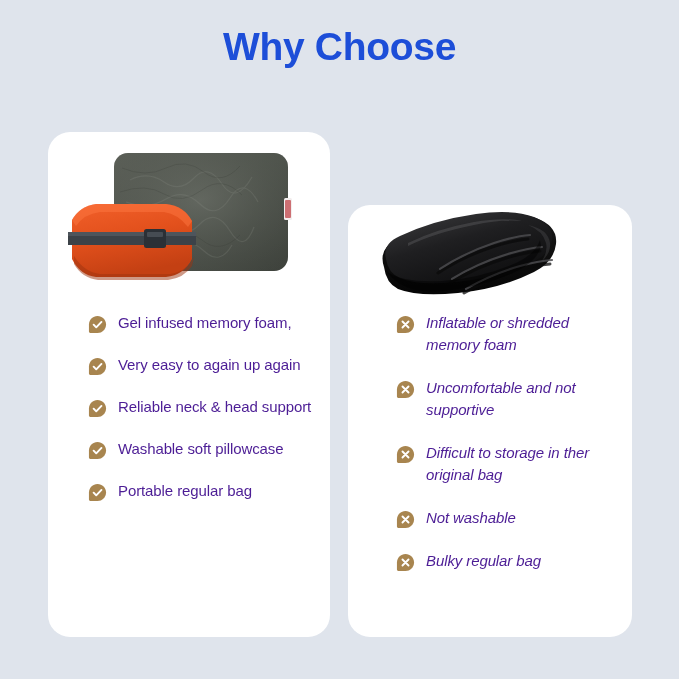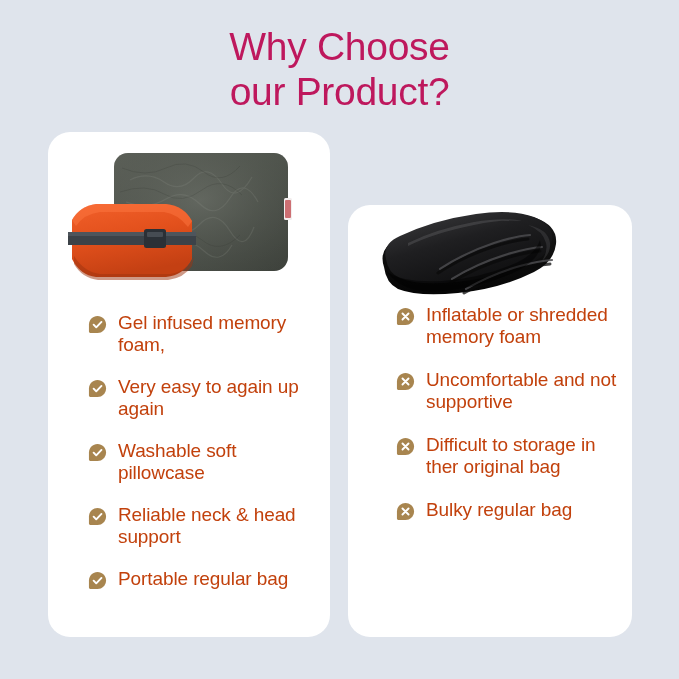--- a/index.html
+++ b/index.html
@@ -11,23 +11,23 @@
     position:relative;
   }
 
   
   .headline {
     position:absolute;
     top:24px; left:0; right:0;
     text-align:center;
     font-size:39px;
     line-height:45px;
-    font-weight:400;
+    font-weight:700;
     letter-spacing:-0.3px;
-    color:#be185d;
+    color:#1d4ed8;
   }
   .headline .l2 { display:block; }
 
   
   .card {
     position:absolute;
     background:#ffffff;
     border-radius:22px;
   }
   #card-left  { left:48px;  top:132px; width:282px; height:505px; }
@@ -35,52 +35,51 @@
 
   
   .photo { position:absolute; overflow:hidden; }
   #photo-left  { left:48px;  top:132px; width:282px; height:170px; }
   #photo-right { left:348px; top:205px; width:284px; height:110px; }
   .photo svg { display:block; }
 
   
   .list { position:absolute; }
   #list-left  { left:88px;  top:312px; width:230px; }
-  #list-right { left:396px; top:304px; width:228px; }
+  #list-right { left:396px; top:312px; width:228px;font-style:italic; }
 
   .item {
     display:flex;
     align-items:flex-start;
     margin-bottom:20px;
   }
   .badge {
     flex:0 0 auto;
     width:19px; height:19px;
     margin-top:3px;
     margin-right:11px;
     position:relative;
   }
   .badge svg { display:block; width:19px; height:19px; }
 
   .item-text {
-    font-size:19px;
+    font-size:15px;
     line-height:22px;
     font-weight:400;
-    color:#c2410c;
+    color:#4c1d95;
     letter-spacing:-0.1px;
   }
 
   #list-right .item { margin-bottom:21px; }
 </style>
 </head>
 <body>
 
 <h1 class="headline">
   <span class="l1">Why Choose</span>
-  <span class="l2">our Product?</span>
 </h1>
 
 <div class="card" id="card-left"></div>
 
 <div class="photo" id="photo-left">
   <svg width="282" height="170" viewBox="0 0 282 170">
     <defs>
       <linearGradient id="foamGrad" x1="0" y1="0" x2="1" y2="1">
         <stop offset="0%" stop-color="#62665e"></stop>
         <stop offset="45%" stop-color="#555a52"></stop>
@@ -149,30 +148,30 @@
     </span>
     <span class="item-text">Very easy to again up again</span>
   </div>
   <div class="item">
     <span class="badge">
       <svg viewBox="0 0 24 24">
           <path d="M12 1.2c6 0 10.8 4.8 10.8 10.8 0 6-4.8 10.8-10.8 10.8H3.2c-1.1 0-2-.9-2-2V12C1.2 6 6 1.2 12 1.2z" fill="#a8854f"></path>
           <path d="M7.1 12.2l3.3 3.4 6.6-6.9" fill="none" stroke="#fff" stroke-width="2.4" stroke-linecap="round" stroke-linejoin="round"></path>
         </svg>
     </span>
+    <span class="item-text">Reliable neck &amp; head support</span>
+  </div>
+  <div class="item">
+    <span class="badge">
+      <svg viewBox="0 0 24 24">
+          <path d="M12 1.2c6 0 10.8 4.8 10.8 10.8 0 6-4.8 10.8-10.8 10.8H3.2c-1.1 0-2-.9-2-2V12C1.2 6 6 1.2 12 1.2z" fill="#a8854f"></path>
+          <path d="M7.1 12.2l3.3 3.4 6.6-6.9" fill="none" stroke="#fff" stroke-width="2.4" stroke-linecap="round" stroke-linejoin="round"></path>
+        </svg>
+    </span>
     <span class="item-text">Washable soft pillowcase</span>
-  </div>
-  <div class="item">
-    <span class="badge">
-      <svg viewBox="0 0 24 24">
-          <path d="M12 1.2c6 0 10.8 4.8 10.8 10.8 0 6-4.8 10.8-10.8 10.8H3.2c-1.1 0-2-.9-2-2V12C1.2 6 6 1.2 12 1.2z" fill="#a8854f"></path>
-          <path d="M7.1 12.2l3.3 3.4 6.6-6.9" fill="none" stroke="#fff" stroke-width="2.4" stroke-linecap="round" stroke-linejoin="round"></path>
-        </svg>
-    </span>
-    <span class="item-text">Reliable neck &amp; head support</span>
   </div>
   <div class="item">
     <span class="badge">
       <svg viewBox="0 0 24 24">
           <path d="M12 1.2c6 0 10.8 4.8 10.8 10.8 0 6-4.8 10.8-10.8 10.8H3.2c-1.1 0-2-.9-2-2V12C1.2 6 6 1.2 12 1.2z" fill="#a8854f"></path>
           <path d="M7.1 12.2l3.3 3.4 6.6-6.9" fill="none" stroke="#fff" stroke-width="2.4" stroke-linecap="round" stroke-linejoin="round"></path>
         </svg>
     </span>
     <span class="item-text">Portable regular bag</span>
   </div>
@@ -246,15 +245,24 @@
     </span>
     <span class="item-text">Difficult to storage in ther original bag</span>
   </div>
   <div class="item">
     <span class="badge">
       <svg viewBox="0 0 24 24">
           <path d="M12 1.2c6 0 10.8 4.8 10.8 10.8 0 6-4.8 10.8-10.8 10.8H3.2c-1.1 0-2-.9-2-2V12C1.2 6 6 1.2 12 1.2z" fill="#a8854f"></path>
           <path d="M8.2 8.2l7.6 7.6M15.8 8.2l-7.6 7.6" fill="none" stroke="#fff" stroke-width="2.4" stroke-linecap="round"></path>
         </svg>
     </span>
+    <span class="item-text">Not washable</span>
+  </div>
+  <div class="item">
+    <span class="badge">
+      <svg viewBox="0 0 24 24">
+          <path d="M12 1.2c6 0 10.8 4.8 10.8 10.8 0 6-4.8 10.8-10.8 10.8H3.2c-1.1 0-2-.9-2-2V12C1.2 6 6 1.2 12 1.2z" fill="#a8854f"></path>
+          <path d="M8.2 8.2l7.6 7.6M15.8 8.2l-7.6 7.6" fill="none" stroke="#fff" stroke-width="2.4" stroke-linecap="round"></path>
+        </svg>
+    </span>
     <span class="item-text">Bulky regular bag</span>
   </div>
 </div>
 
 </body></html>

